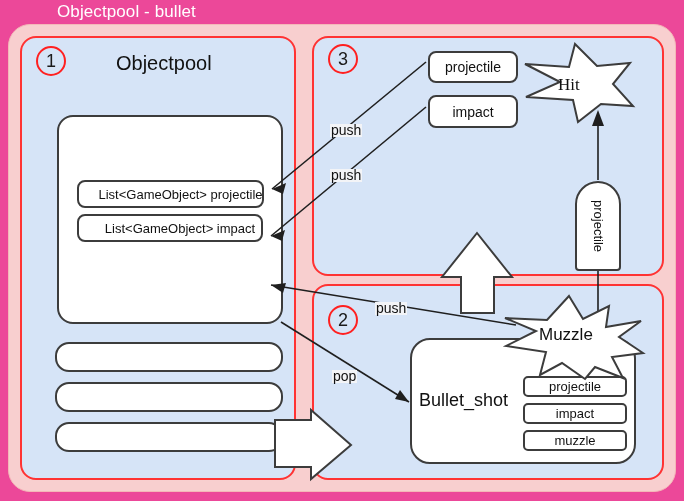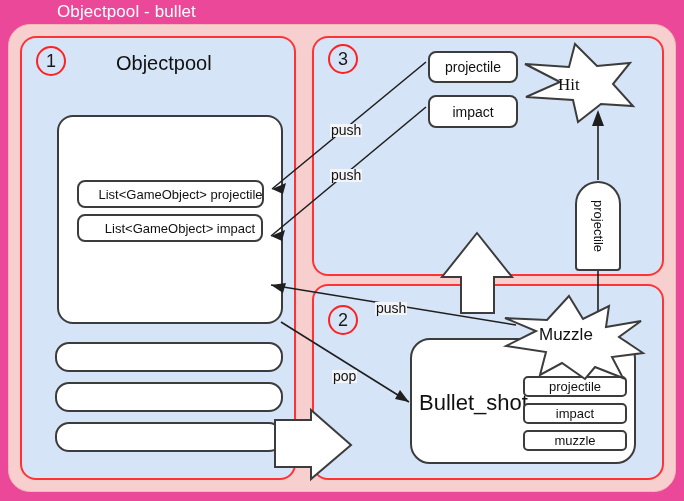--- a/index.html
+++ b/index.html
@@ -177,21 +177,21 @@
 
   
   .shot-card {
     left: 410px; top: 338px;
     width: 226px; height: 126px;
     border-radius: 20px;
   }
   .shot-label {
     position: absolute;
     left: 419px; top: 390px;
-    font-size: 22px;
+    font-size: 18px;
     color: #111;
     white-space: nowrap;
   }
   .shot-item {
     border-radius: 5px;
     font-size: 13px;
     color: #111;
     display: flex;
     align-items: center;
     justify-content: center;

